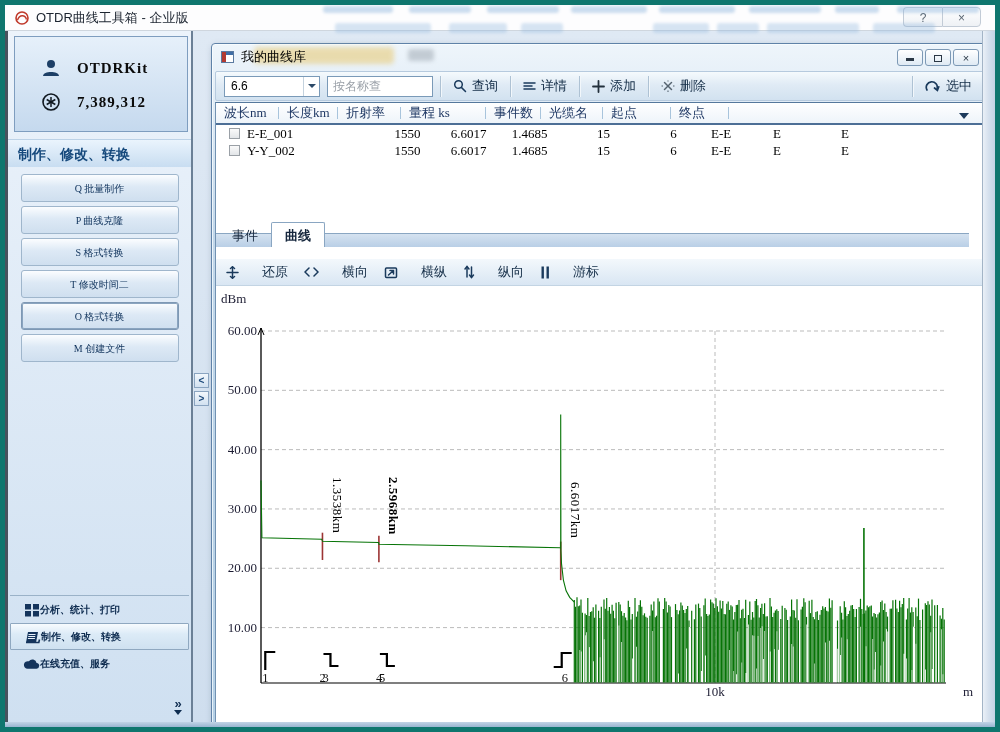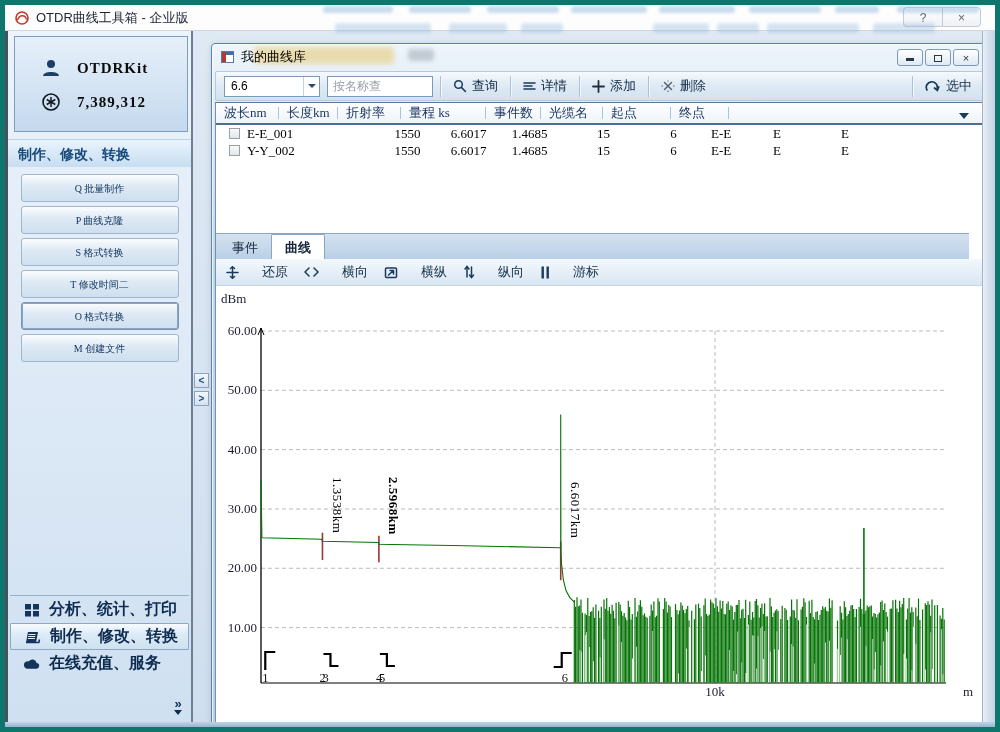--- a/index.html
+++ b/index.html
@@ -46,22 +46,22 @@
             background:linear-gradient(#fbfdff,#dde9f5 45%,#cfdfef);
             color:#10335c;font-family:"Liberation Serif",serif;font-size:10px;
             text-align:center;line-height:26px;cursor:default;}
   .side-btn.focused{box-shadow:inset 0 0 0 1px #8aa4bf;border-color:#7e98b4;}
   .collapse-btns{position:absolute;left:189px;top:342px;z-index:8;display:flex;
                  flex-direction:column;gap:3px;}
   .col-btn{width:15px;height:15px;border:1px solid #8aa4c0;background:linear-gradient(#f2f7fc,#d2e1f0);
            color:#1d4b7c;font-weight:bold;font-size:10px;line-height:12px;text-align:center;
            padding:0;cursor:default;}
   .nav{position:absolute;left:2px;right:2px;top:564px;border-top:1px solid #9ab2c8;}
-  .nav-item{height:27px;display:flex;align-items:center;gap:9px;padding-left:13px;
-            font-weight:bold;font-size:16px;color:#0e2c50;cursor:default;}
+  .nav-item{height:27px;display:flex;align-items:center;padding-left:13px;
+            font-weight:bold;font-size:10px;color:#0e2c50;cursor:default;}
   .nav-item.selected{background:linear-gradient(#f7fbfe,#dcebf7 40%,#cfe1f0);
             border:1px solid #8fa8c0;border-radius:1px;}
   .nav-ico{width:17px;height:15px;display:inline-flex;align-items:center;justify-content:center;}
   .overflow{position:absolute;right:9px;bottom:8px;color:#0e2c50;font-weight:bold;
             font-size:13px;text-align:center;line-height:9px;cursor:default;}
   .overflow .tri{width:0;height:0;border-left:4px solid transparent;border-right:4px solid transparent;
             border-top:5px solid #0e2c50;margin:2px auto 0;}
   
   .child{position:absolute;left:206px;top:12px;width:779px;height:684px;
          border:1px solid #5f82a8;border-radius:4px;
@@ -109,21 +109,21 @@
   .th{position:relative;height:100%;display:flex;align-items:center;padding-left:8px;flex:0 0 auto;}
   .th::after{content:"";position:absolute;right:0;top:4px;bottom:4px;width:1px;background:#a8c4dc;}
   .tbl-rows{position:absolute;left:8px;right:0;top:22px;}
   .tr{display:flex;align-items:center;height:17px;font-family:"Liberation Serif",serif;
       font-size:13px;color:#000;}
   .td{flex:0 0 auto;text-align:center;}
   .td.left{text-align:left;padding-left:10px;}
   .name-cell{display:flex;align-items:center;text-align:left;}
   .chk{width:11px;height:11px;border:1px solid #9aa0a6;background:linear-gradient(#fafafa,#e2e5e8);
        margin:0 7px 0 5px;flex:0 0 auto;}
-  .tabs{position:absolute;left:0;right:16px;top:130px;height:26px;
+  .tabs{position:absolute;left:0;right:16px;top:130px;height:14px;
         background:linear-gradient(#d5e2f0,#b9cfe6);border-top:1px solid #8aa6c2;
         display:flex;align-items:flex-end;padding-left:3px;}
   .tab{height:23px;line-height:23px;padding:0 13px;font-size:13px;color:#15263c;cursor:default;}
   .tab.active{background:#fff;border:1px solid #8aa6c2;border-bottom:none;font-weight:bold;
         height:25px;line-height:25px;border-radius:2px 2px 0 0;}
   .tabs-arrow{position:absolute;right:16px;top:10px;width:0;height:0;cursor:default;
         border-left:5px solid transparent;border-right:5px solid transparent;
         border-top:6px solid #1d3a5c;}
   .chart-toolbar{position:absolute;left:0;right:0;top:156px;height:27px;
         background:linear-gradient(#f3f8fc,#d9e6f3);border-bottom:1px solid #c3d4e3;

